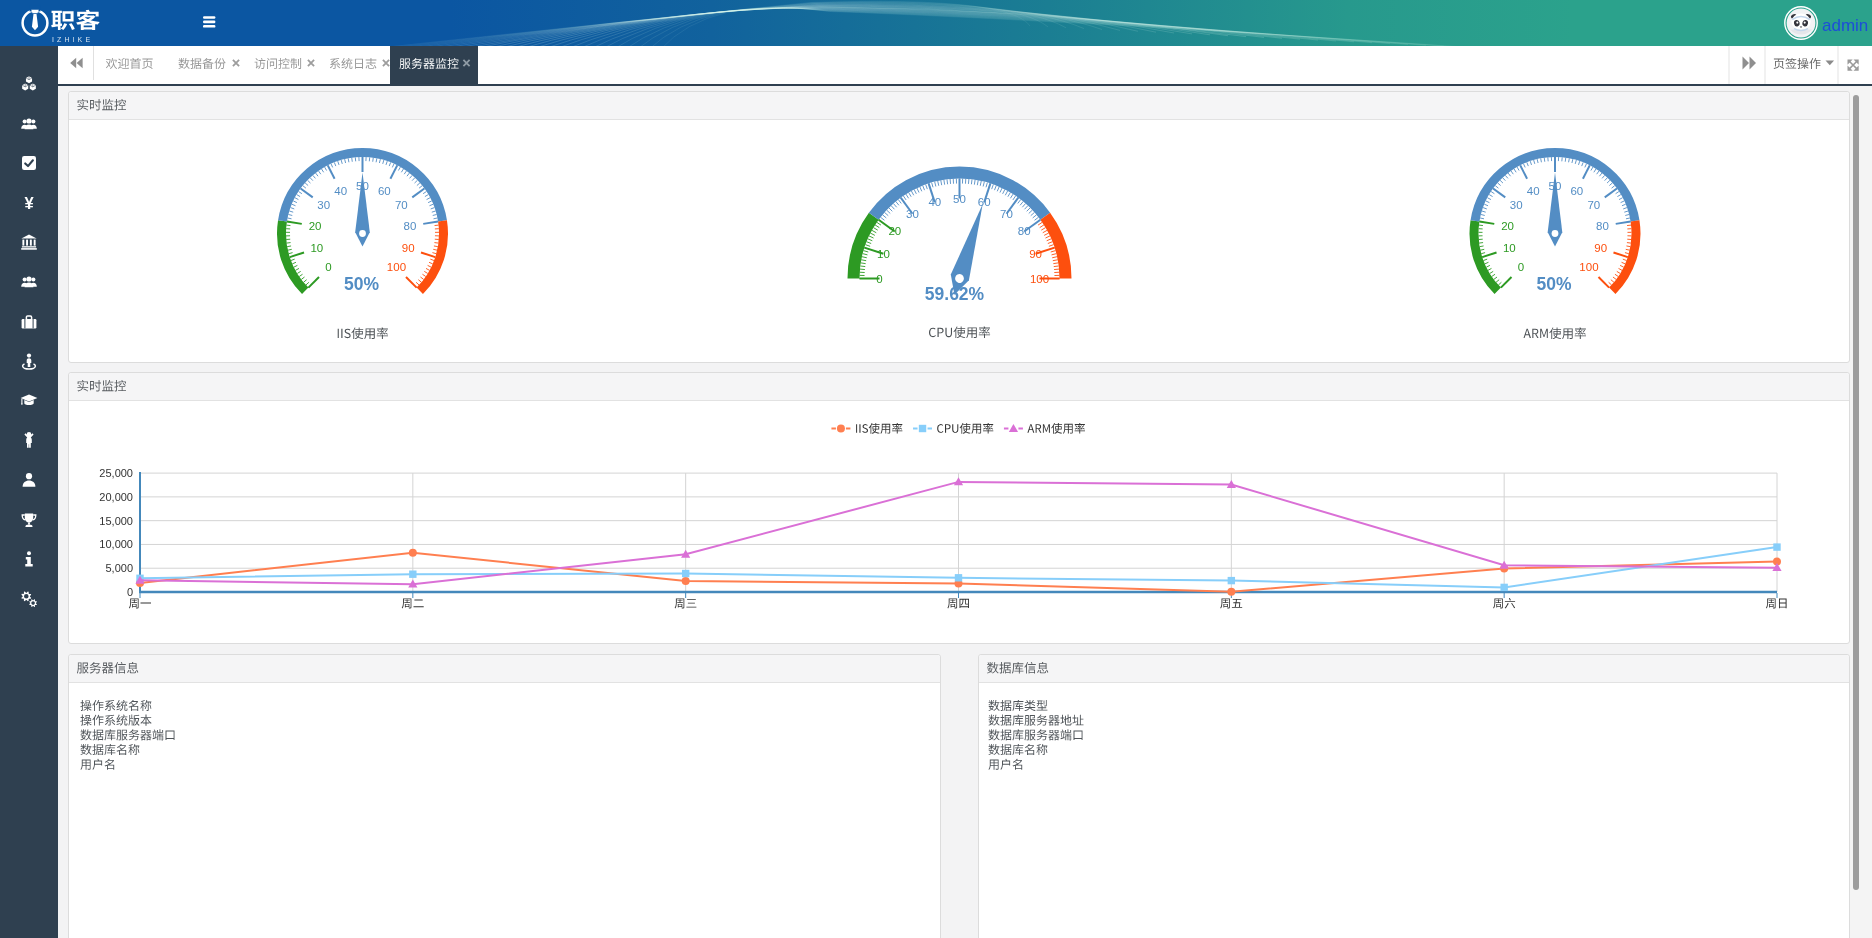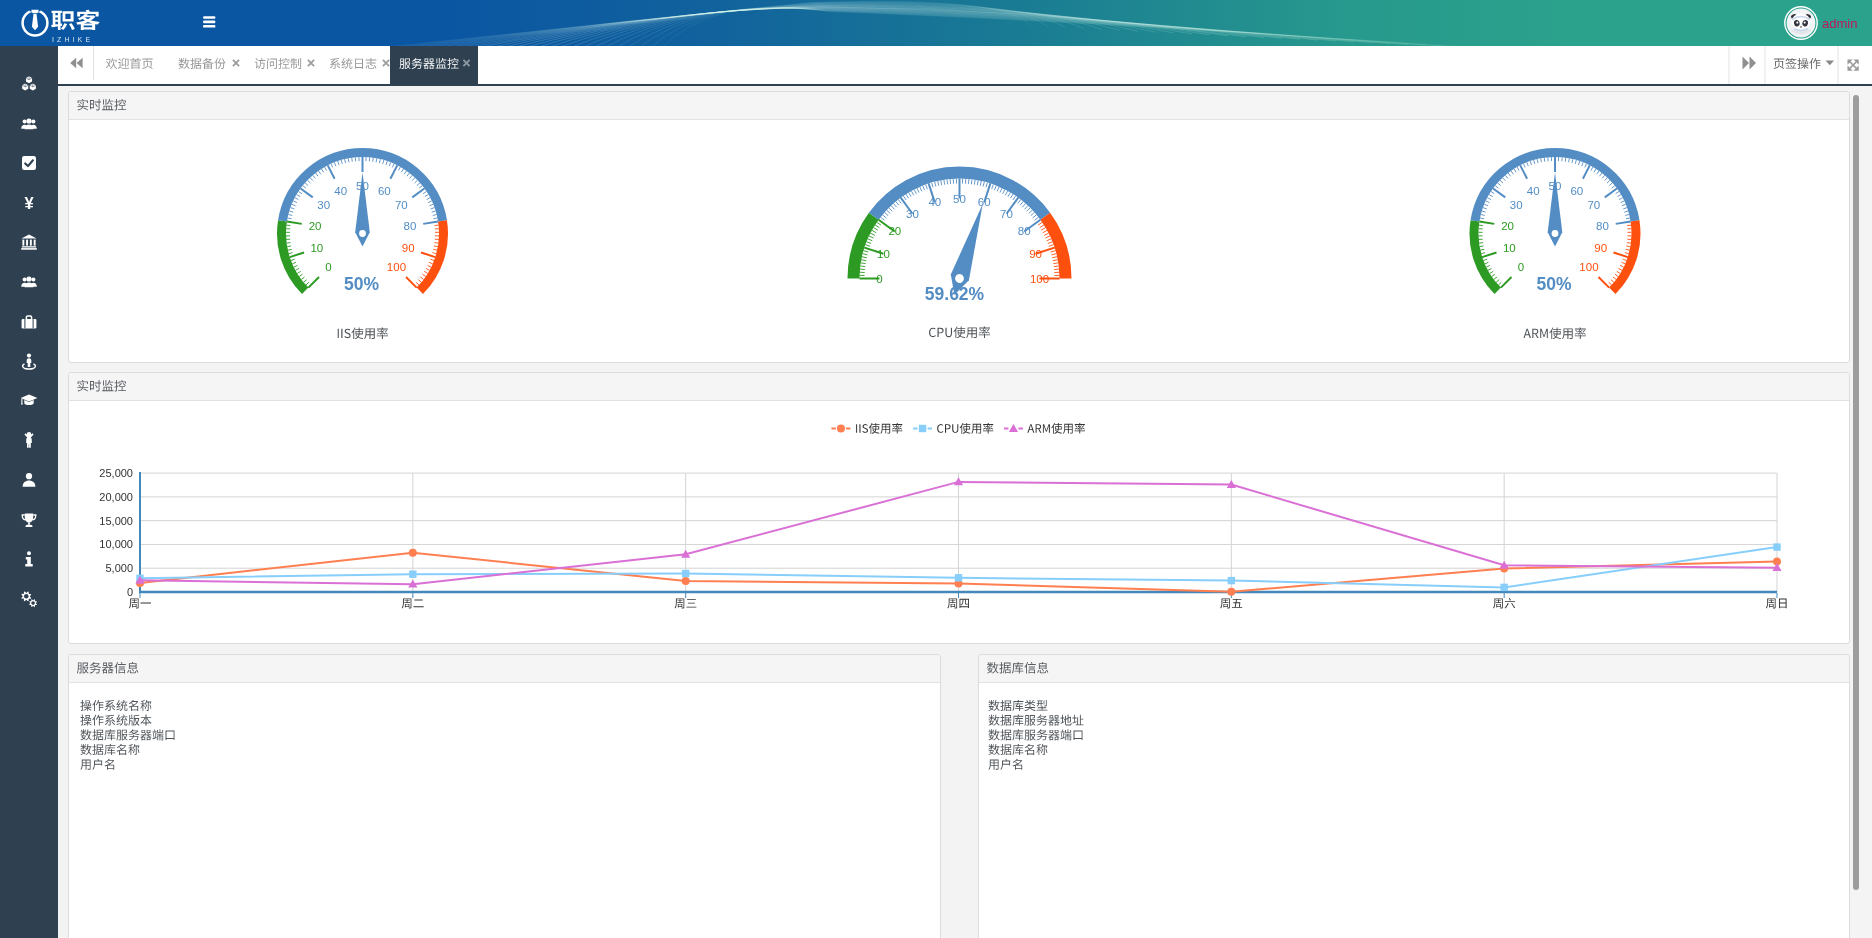--- a/index.html
+++ b/index.html
@@ -54,21 +54,21 @@
     <ellipse cx="26.2" cy="13.4" rx="2.9" ry="2.2" fill="#33333b" transform="rotate(28 26.2 13.4)"></ellipse>
     <ellipse cx="19" cy="18.8" rx="9.6" ry="8.2" fill="#ffffff"></ellipse>
     <path d="M10.2,16.6 Q19,10.4 27.8,16.6" stroke="#c3d6ec" stroke-width="1.5" fill="none"></path>
     <ellipse cx="14.8" cy="20.2" rx="2.8" ry="3.3" fill="#34343c" transform="rotate(-12 14.8 20.2)"></ellipse>
     <ellipse cx="23.2" cy="20.2" rx="2.8" ry="3.3" fill="#34343c" transform="rotate(12 23.2 20.2)"></ellipse>
     <circle cx="15.3" cy="19.6" r="1.05" fill="#fff"></circle>
     <circle cx="22.7" cy="19.6" r="1.05" fill="#fff"></circle>
     <path d="M17.8,23.6 h2.4 l-1.2,1.4 z" fill="#34343c"></path>
     <path d="M12,25.6 Q19,29.4 26,25.6" stroke="#c3d6ec" stroke-width="1.3" fill="none"></path>
   </svg>
-<div class="abs" style="left:1822px;top:16px;font-size:13px;color:#be185d;">admin</div>
+<div class="abs" style="left:1822px;top:16px;font-size:17px;color:#1d4ed8;">admin</div>
 <div class="abs" style="left:0;top:46px;width:58px;height:892px;background:#2f4050;"></div>
 <svg class="abs" style="left:20px;top:75.0px;" width="18" height="18" viewBox="0 0 18 18">
     <path d="M9,1.2000000000000002 L12.045,2.95 L12.045,6.45 L9,8.2 L5.955,6.45 L5.955,2.95 Z" fill="#ffffff"></path>
     <path d="M9,1.2000000000000002 L9,4.7 M9,4.7 L12.045,2.95 M9,4.7 L5.955,2.95" stroke="#2f4050" stroke-width="0.55" fill="none"></path>
     <path d="M5.2,8.4 L8.245000000000001,10.15 L8.245000000000001,13.65 L5.2,15.4 L2.1550000000000002,13.65 L2.1550000000000002,10.15 Z" fill="#ffffff"></path>
     <path d="M5.2,8.4 L5.2,11.9 M5.2,11.9 L8.245000000000001,10.15 M5.2,11.9 L2.1550000000000002,10.15" stroke="#2f4050" stroke-width="0.55" fill="none"></path>
     <path d="M12.8,8.4 L15.845,10.15 L15.845,13.65 L12.8,15.4 L9.755,13.65 L9.755,10.15 Z" fill="#ffffff"></path>
     <path d="M12.8,8.4 L12.8,11.9 M12.8,11.9 L15.845,10.15 M12.8,11.9 L9.755,10.15" stroke="#2f4050" stroke-width="0.55" fill="none"></path>
   </svg>
 <svg class="abs" style="left:20px;top:114.6px;" width="18" height="18" viewBox="0 0 18 18">

